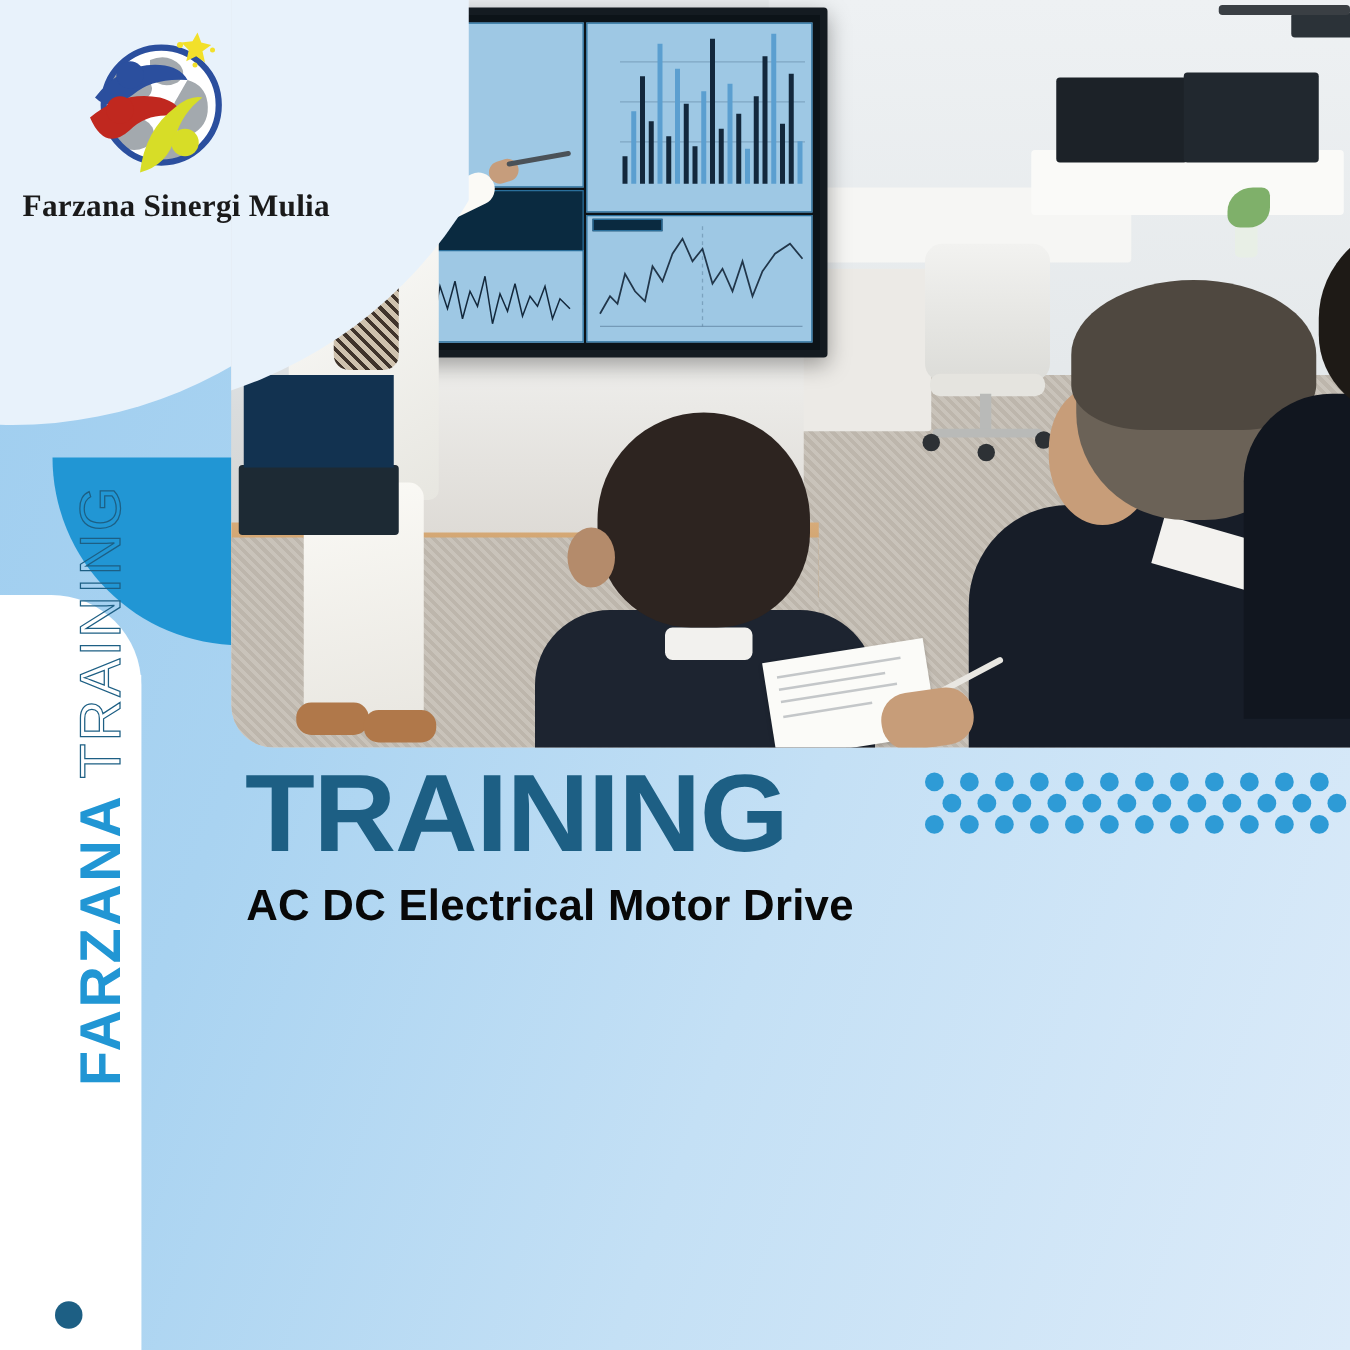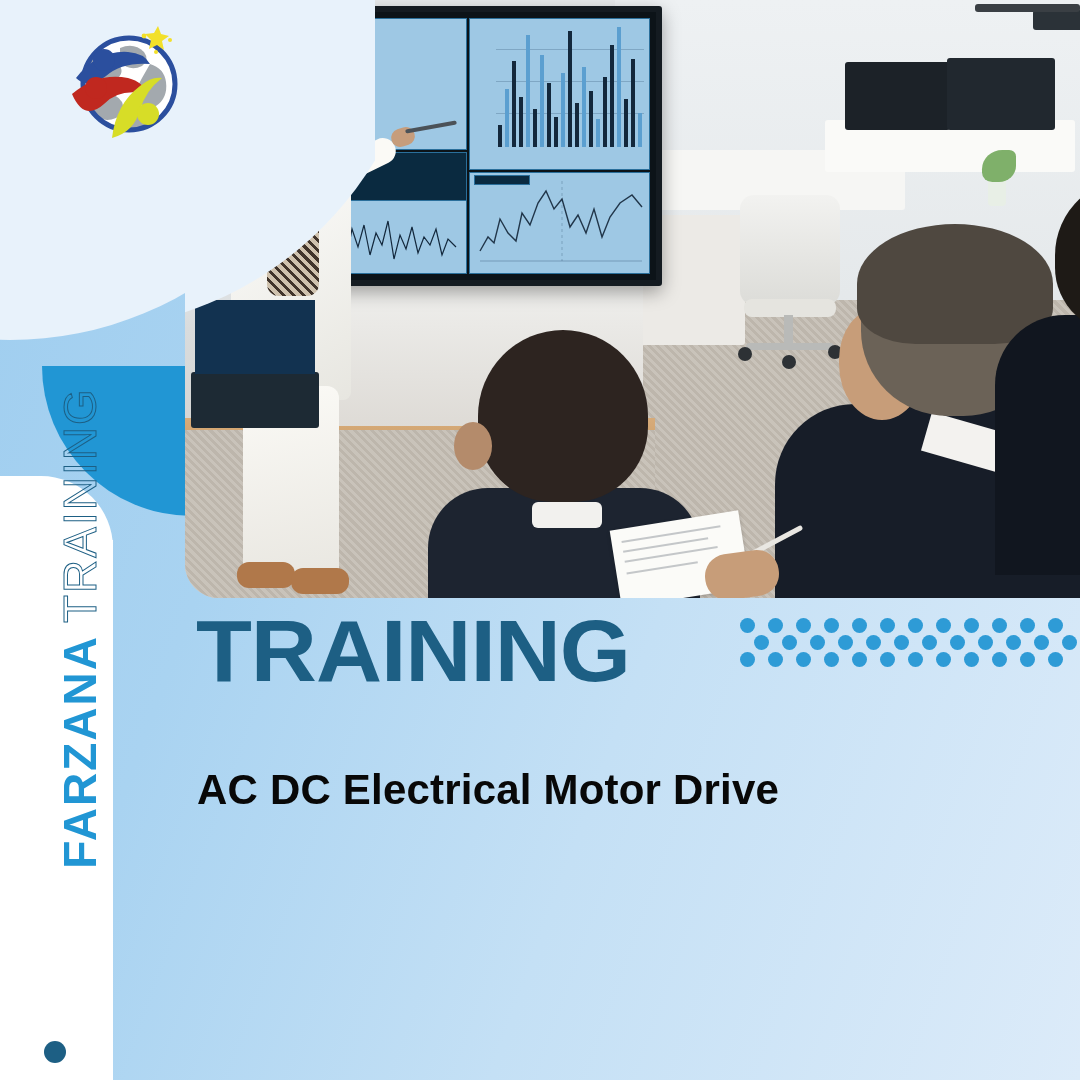--- a/index.html
+++ b/index.html
@@ -170,22 +170,22 @@
       background:#e9e7e2;border-radius:3px;transform:rotate(-28deg);}
 
   
   .title{
     position:absolute;left:196px;top:607px;
     font-size:88px;font-weight:bold;color:#1d5f84;letter-spacing:-1px;
     transform:scaleX(1.04);transform-origin:left center;
     line-height:1;
   }
   .subtitle{
-    position:absolute;left:197px;top:766px;
-    font-size:42px;font-weight:bold;color:#080808;letter-spacing:.2px;
+    position:absolute;left:197px;top:705px;
+    font-size:35px;font-weight:bold;color:#080808;letter-spacing:.2px;
   }
 
   
   .dots{position:absolute;left:740px;top:618px;width:330px;height:52px;}
   .dots .d{position:absolute;width:15px;height:15px;border-radius:50%;background:#2e9bd6;}
 </style>
 </head>
 <body>
 
 <div id="poster">
@@ -349,20 +349,21 @@
         <path d="M6 74 q26 -22 56 -16 q16 4 18 16 q-26 -6 -42 10 q-20 18 -32 -10 z" fill="#c0281f"></path>
         <circle cx="30" cy="68" r="11" fill="#c0281f"></circle>
         <path d="M46 118 q4 -34 28 -52 q12 -10 22 -8 q-16 12 -22 32 q-6 22 -28 28 z" fill="#d7dd27"></path>
         <circle cx="82" cy="94" r="11" fill="#d7dd27"></circle>
         <path d="M92 6 l3 8 l8 2 l-7 5 l2 9 l-7 -5 l-8 4 l2 -9 l-6 -6 l9 -1 z" fill="#f2e02a"></path>
         <circle cx="78" cy="16" r="2.4" fill="#f2e02a"></circle>
         <circle cx="104" cy="20" r="2" fill="#f2e02a"></circle>
         <circle cx="90" cy="32" r="2" fill="#f2e02a"></circle>
       </svg>
     </div>
+    <div class="logo-name">Farzana Sinergi Mulia</div>
   </div>
 
   <div class="vlabel">
     <span class="v1">FARZANA</span>
     <span class="v2">TRAINING</span>
   </div>
   <div class="dot-accent"></div>
 
   <div class="title">TRAINING</div>
   <div class="subtitle">AC DC Electrical Motor Drive</div>

